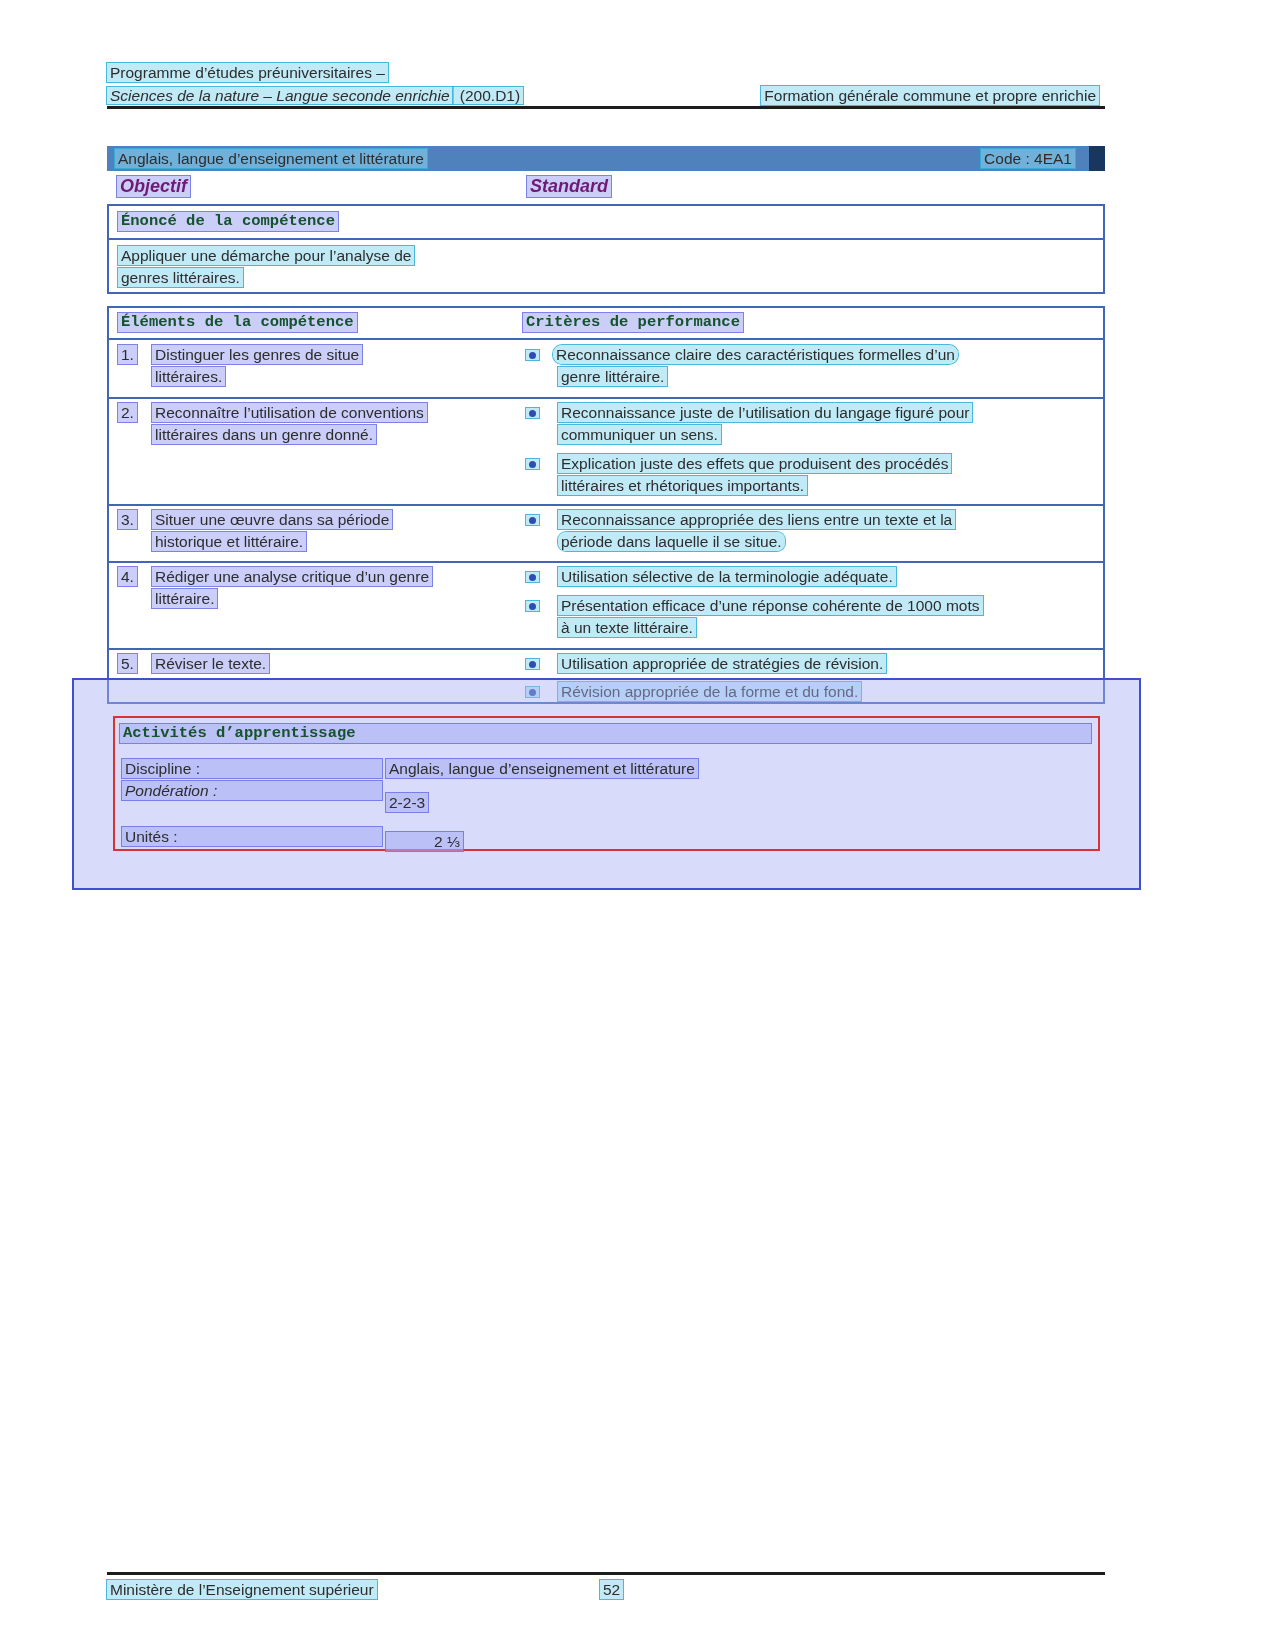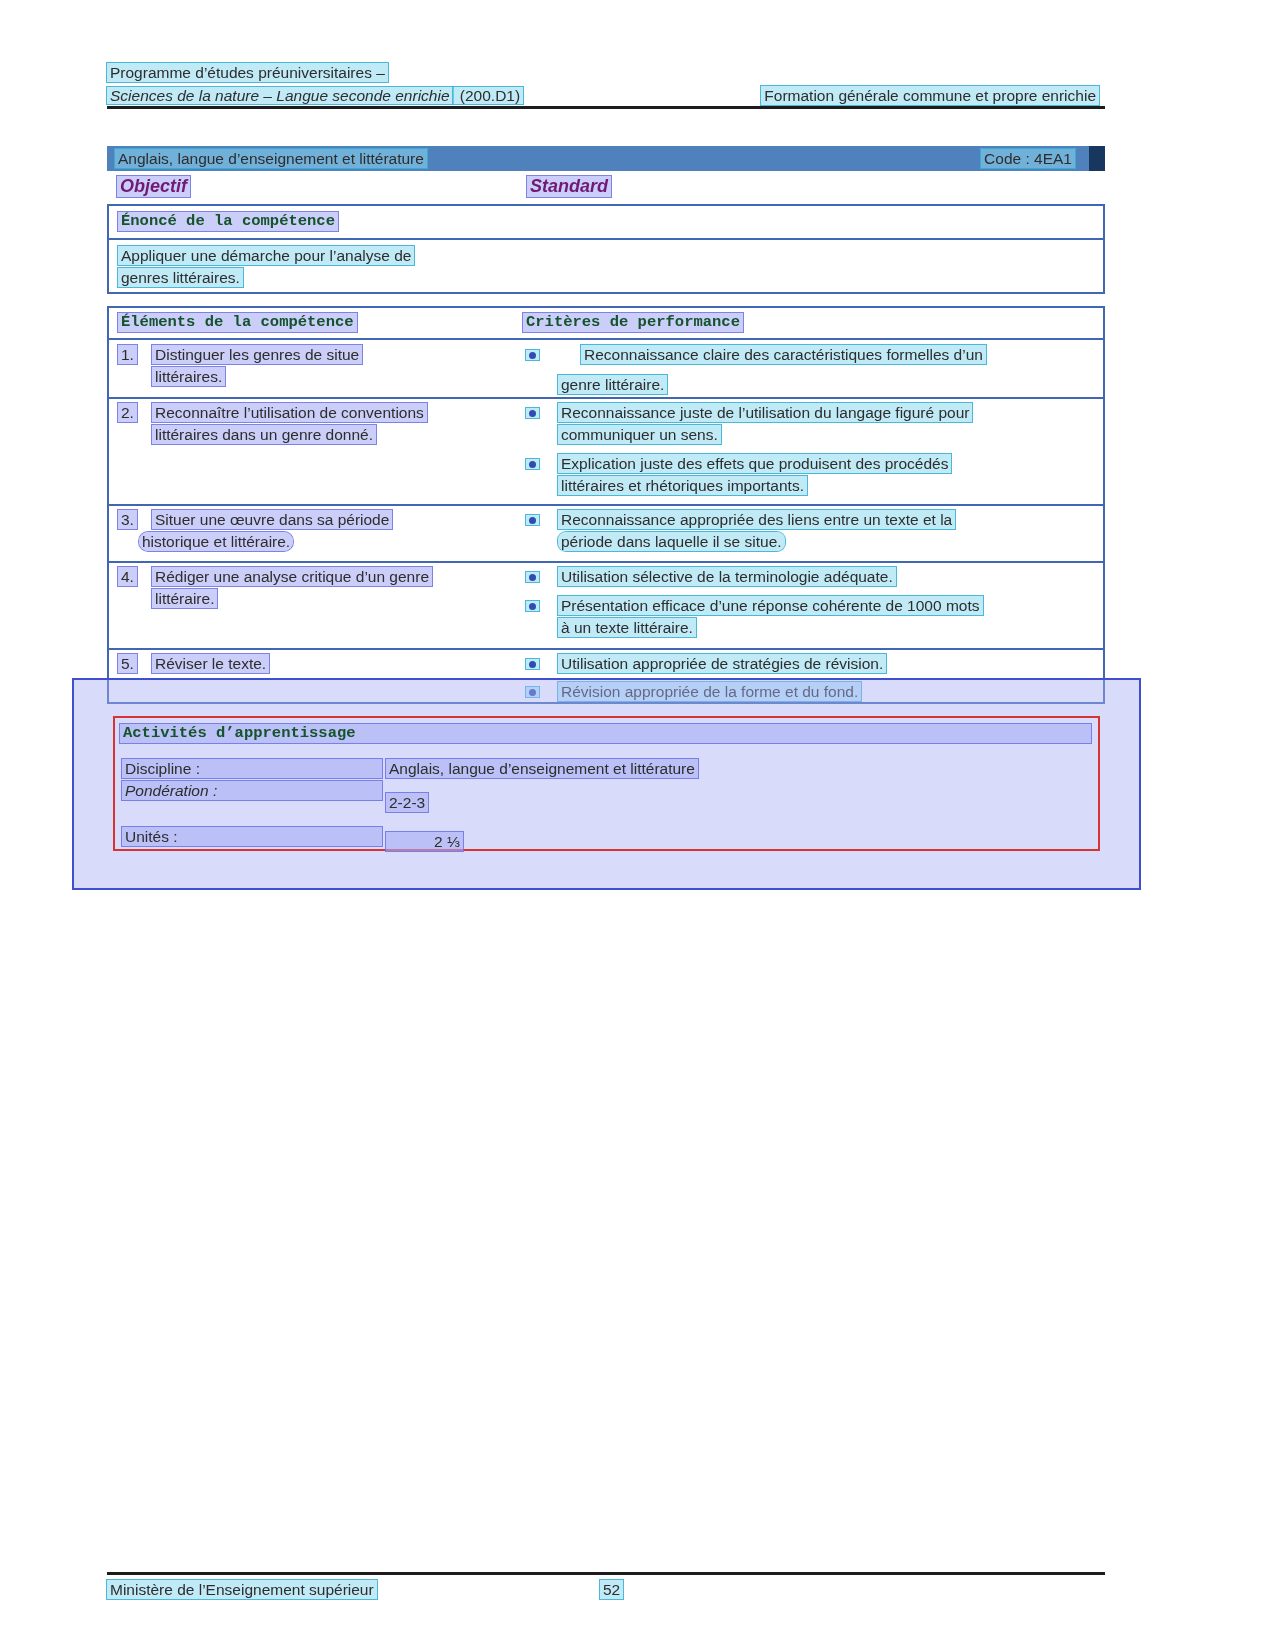--- a/index.html
+++ b/index.html
@@ -55,38 +55,38 @@
 
   <div class="abs tbl" style="left:107px;top:306px;width:998px;height:398px;">
     <span class="cell hl-l txt b" style="left:9px;top:5px;">Éléments de la compétence</span>
     <span class="cell hl-l txt b" style="left:414px;top:5px;">Critères de performance</span>
     <div class="sep" style="top:30px;"></div>
 
     <span class="cell hl-l txt" style="left:9px;top:37px;">1.</span>
     <span class="cell hl-l txt" style="left:43px;top:37px;">Distinguer les genres de situe</span>
     <span class="cell hl-l txt" style="left:43px;top:59px;">littéraires.</span>
     <span class="cell hl-c dotbox" style="left:417px;top:42px;"><span class="dot"></span></span>
-    <span class="cell hl-c txt" style="left:472px;top:37px;">Reconnaissance claire des caractéristiques formelles d’un</span>
-    <span class="cell hl-c txt" style="left:449px;top:59px;margin-top:8px;">genre littéraire.</span>
+    <span class="cell hl-c txt" style="left:444px;top:37px;border-radius:9px;">Reconnaissance claire des caractéristiques formelles d’un</span>
+    <span class="cell hl-c txt" style="left:449px;top:59px;">genre littéraire.</span>
     <div class="sep" style="top:89px;"></div>
 
     <span class="cell hl-l txt" style="left:9px;top:95px;">2.</span>
     <span class="cell hl-l txt" style="left:43px;top:95px;">Reconnaître l’utilisation de conventions</span>
     <span class="cell hl-l txt" style="left:43px;top:117px;">littéraires dans un genre donné.</span>
     <span class="cell hl-c dotbox" style="left:417px;top:100px;"><span class="dot"></span></span>
     <span class="cell hl-c txt" style="left:449px;top:95px;">Reconnaissance juste de l’utilisation du langage figuré pour</span>
     <span class="cell hl-c txt" style="left:449px;top:117px;">communiquer un sens.</span>
     <span class="cell hl-c dotbox" style="left:417px;top:151px;"><span class="dot"></span></span>
     <span class="cell hl-c txt" style="left:449px;top:146px;">Explication juste des effets que produisent des procédés</span>
     <span class="cell hl-c txt" style="left:449px;top:168px;">littéraires et rhétoriques importants.</span>
     <div class="sep" style="top:196px;"></div>
 
     <span class="cell hl-l txt" style="left:9px;top:202px;">3.</span>
     <span class="cell hl-l txt" style="left:43px;top:202px;">Situer une œuvre dans sa période</span>
-    <span class="cell hl-l txt" style="left:30px;top:224px;border-radius:9px;">historique et littéraire.</span>
+    <span class="cell hl-l txt" style="left:43px;top:224px;">historique et littéraire.</span>
     <span class="cell hl-c dotbox" style="left:417px;top:207px;"><span class="dot"></span></span>
     <span class="cell hl-c txt" style="left:449px;top:202px;">Reconnaissance appropriée des liens entre un texte et la</span>
     <span class="cell hl-c txt" style="left:449px;top:224px;border-radius:8px;">période dans laquelle il se situe.</span>
     <div class="sep" style="top:253px;"></div>
 
     <span class="cell hl-l txt" style="left:9px;top:259px;">4.</span>
     <span class="cell hl-l txt" style="left:43px;top:259px;">Rédiger une analyse critique d’un genre</span>
     <span class="cell hl-l txt" style="left:43px;top:281px;">littéraire.</span>
     <span class="cell hl-c dotbox" style="left:417px;top:264px;"><span class="dot"></span></span>
     <span class="cell hl-c txt" style="left:449px;top:259px;">Utilisation sélective de la terminologie adéquate.</span>

